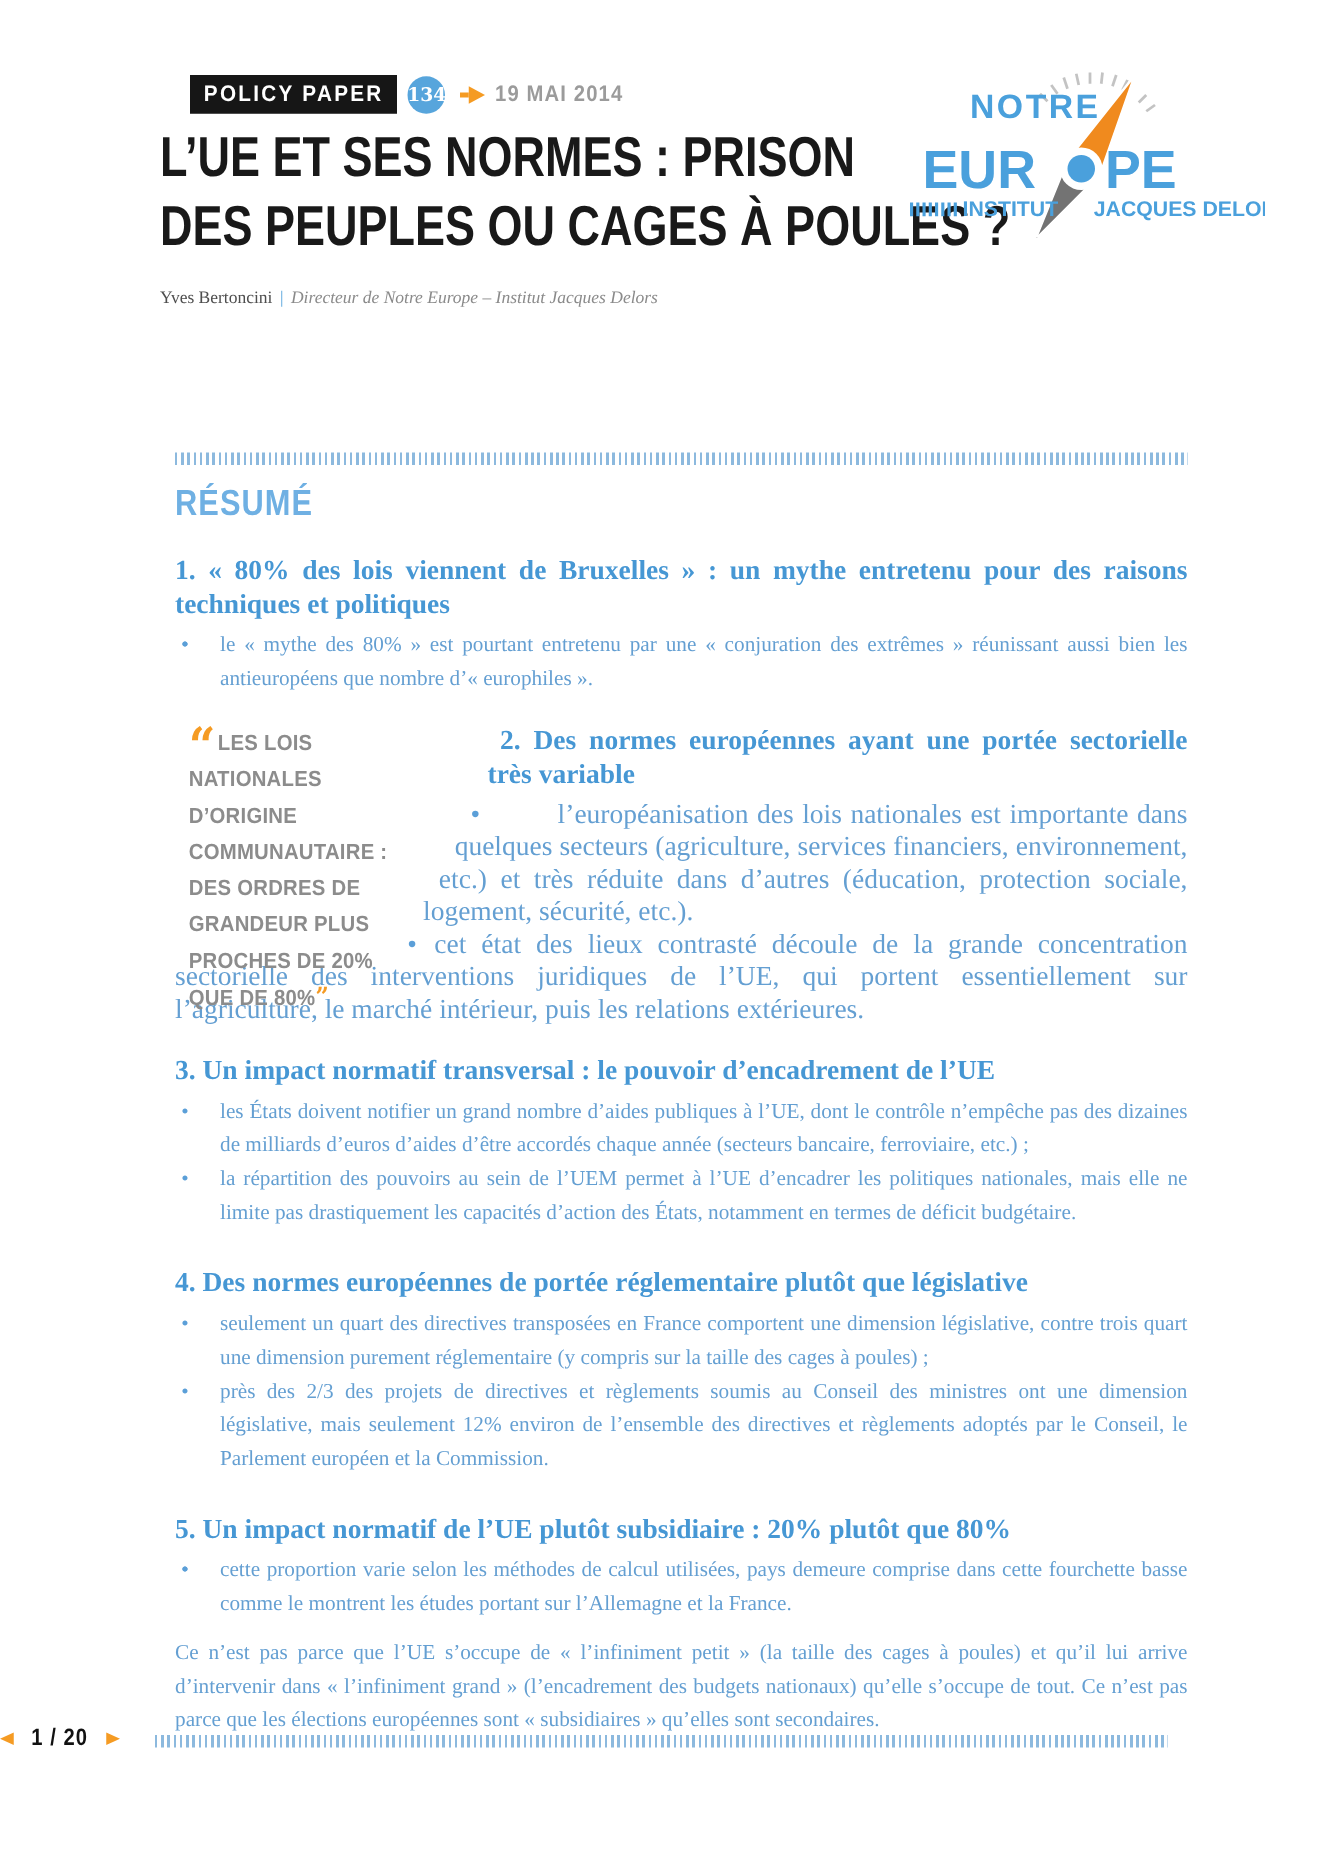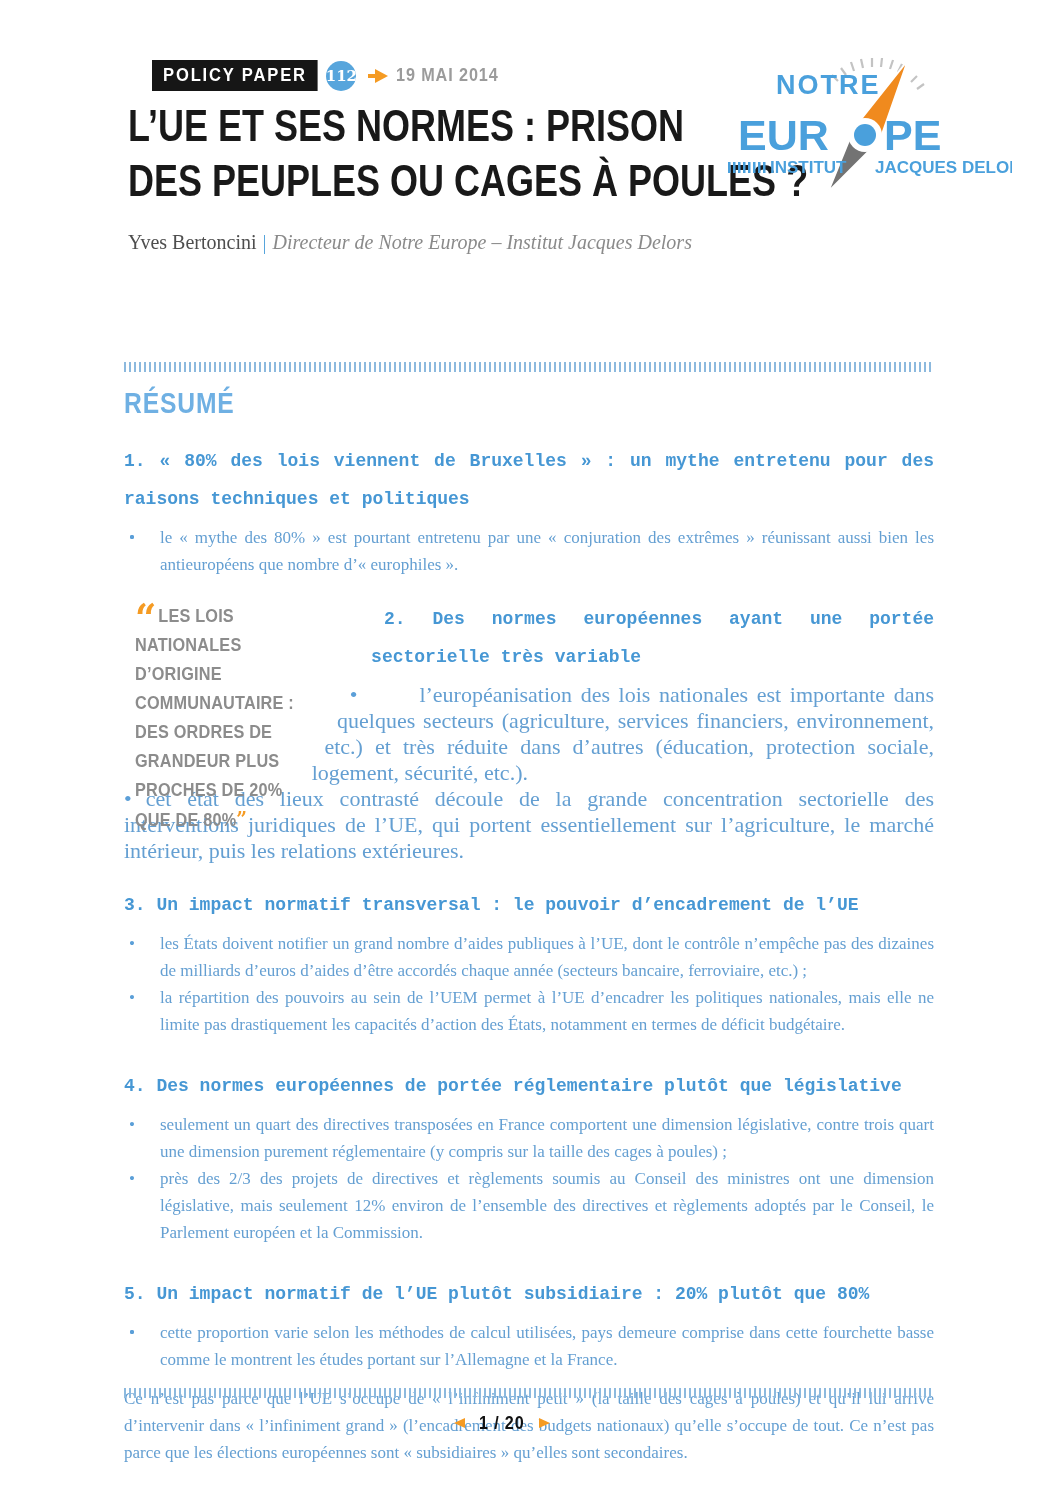--- a/index.html
+++ b/index.html
@@ -21,41 +21,41 @@
   .date-arrow .head { width:0; height:0; border-left:13px solid #f59b23;
            border-top:7px solid transparent; border-bottom:7px solid transparent; }
   .paper-date { font-family:"Liberation Sans", sans-serif; font-weight:bold; font-size:18px;
            color:#9b9b9b; letter-spacing:1px; transform:scaleX(0.9); transform-origin:left center; }
 
   .title-block { position:absolute; left:128px; top:98px; }
   .title-line { font-family:"Liberation Sans", sans-serif; font-weight:bold; font-size:45px;
            color:#191919; line-height:55px; white-space:nowrap;
            transform:scaleX(0.8); transform-origin:left center; }
 
-  .author-line { position:absolute; left:128px; top:231px; font-size:20px; white-space:nowrap; }
+  .author-line { position:absolute; left:128px; top:231px; font-size:14px; white-space:nowrap; }
   .author-name { color:#4e4e4e; }
   .author-sep { color:#57a5dc; padding:0 6px; }
   .author-role { color:#8a8a8a; font-style:italic; }
 
   .logo { position:absolute; left:712px; top:40px; }
 
   
   .dotted-rule { height:10px; width:810px;
      background:repeating-linear-gradient(to right, #8cb9de 0px, #8cb9de 2px, transparent 2px, transparent 5px); }
   .rule-bottom { position:absolute; left:124px; top:1388px; }
 
   
-  .resume { position:absolute; left:124px; top:362px; width:810px; }
+  .resume { position:absolute; left:140px; top:362px; width:810px; }
   .resume-h { font-family:"Liberation Sans", sans-serif; font-weight:bold; font-size:29px;
        color:#6fb0e3; letter-spacing:1px; margin-top:15px; transform:scaleX(0.85);
        transform-origin:left center; }
 
   .sec { margin-top:22px; }
-  .sec-h { font-family:Liberation Mono, monospace; font-weight:bold; font-size:18px; color:#4697d4;
-       line-height:38px; text-align:justify; }
+  .sec-h { font-family:Liberation Serif, serif; font-weight:bold; font-size:22px; color:#4697d4;
+       line-height:27px; text-align:justify; }
   .sec-h { margin-bottom:6px; }
   ul.bullets { list-style:none; }
   ul.bullets li { position:relative; padding-left:36px; color:#649fd2; font-size:17px;
        line-height:27px; text-align:justify; }
   ul.bullets li .dot { position:absolute; left:5px; top:0; color:#5b9fd8; }
 
   
   .s2wrap { margin-top:22px; }
   .pullquote { float:left; width:250px; height:185px;
        shape-outside:polygon(0 0, 250px 0, 160px 100%, 0 100%); shape-margin:14px;
@@ -69,36 +69,36 @@
   .s2wrap .sec-h { text-indent:10px; }
   .wbullet { color:#649fd2; font-size:22px; line-height:26px; text-align:justify; }
   .wbullet .dot { color:#5b9fd8; }
   .wbullet .gap-wide { display:inline-block; width:62px; }
   .wbullet .gap { display:inline-block; width:14px; }
   .clear { clear:both; }
 
   .closing { margin-top:12px; color:#649fd2; font-size:17px; line-height:27px; text-align:justify; }
 
   
-  .pager { position:absolute; left:0; top:1412px; width:1004px; text-align:center; }
+  .pager { position:absolute; left:0; top:1380px; width:1004px; text-align:left; }
   .pager-inner { display:inline-flex; align-items:center; }
   .tri { display:inline-block; width:0; height:0; }
   .tri-left  { border-right:11px solid #f59b23; border-top:5px solid transparent; border-bottom:5px solid transparent; margin-right:10px; }
   .tri-right { border-left:11px solid #f59b23; border-top:5px solid transparent; border-bottom:5px solid transparent; margin-left:10px; }
   .page-num { font-family:"Liberation Sans", sans-serif; font-weight:bold; font-size:19px;
        color:#111; transform:scaleX(0.85); letter-spacing:1px; }
 </style>
 </head>
 <body>
 
 <div class="page">
 
   <div class="badge-row">
     <div class="badge">POLICY PAPER</div>
-    <div class="issue-circle">112</div>
+    <div class="issue-circle">134</div>
     <span class="date-arrow">
         <span class="tail"></span>
         <span class="head"></span>
       </span>
     <div class="paper-date">19 MAI 2014</div>
   </div>
 
   <div class="title-block">
     <div class="title-line">L’UE ET SES NORMES : PRISON</div>
     <div class="title-line">DES PEUPLES OU CAGES À POULES ?</div>

